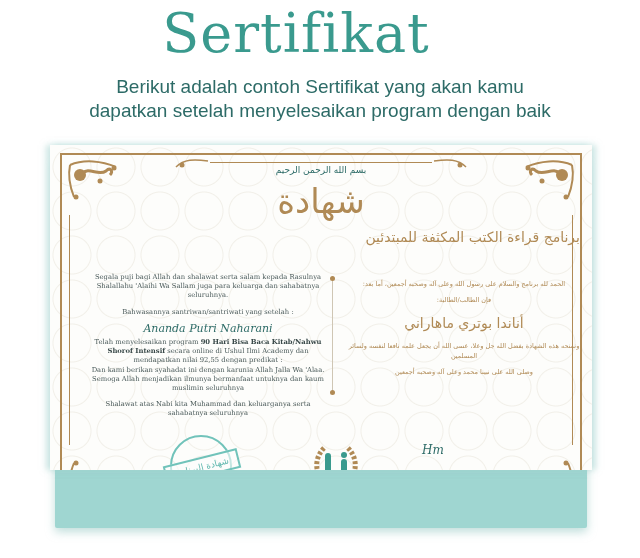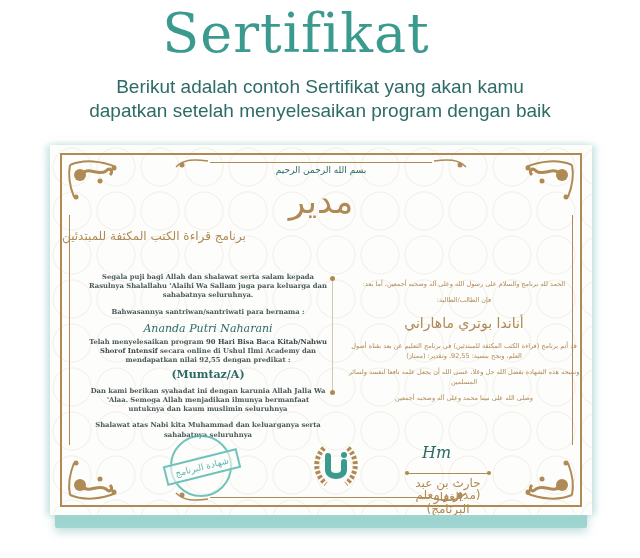--- a/index.html
+++ b/index.html
@@ -17,21 +17,21 @@
     line-height: 24px;
   }
 
   
   .card-shadow {
     position: absolute; left: 55px; top: 160px; width: 532px; height: 368px;
     background: #9fd6d1; border-radius: 2px;
     box-shadow: 0 4px 10px rgba(150,200,195,0.6);
   }
   .card {
-    position: absolute; left: 50px; top: 145px; width: 542px; height: 370px;
+    position: absolute; left: 50px; top: 145px; width: 542px; height: 325px;
     background: #fdfdfb;
     box-shadow: -4px 0 6px rgba(160,210,205,0.5), 4px 0 6px rgba(160,210,205,0.5);
     overflow: hidden;
   }
   .pattern {
     position: absolute; inset: 0;
     background-image:
       radial-gradient(circle at 50% 50%, transparent 18px, rgba(230,226,215,0.5) 19px, transparent 20px);
     background-size: 44px 44px;
   }
@@ -60,29 +60,29 @@
 
   .basmala {
     position: absolute; left: 0; width: 100%; top: 10px; text-align: center;
     font-family: "DejaVu Sans", sans-serif; font-size: 9px; color: #2d6b67;
   }
   .ar-title {
     position: absolute; left: 0; width: 100%; top: 26px; text-align: center;
     font-family: "DejaVu Sans", sans-serif; font-size: 34px; color: #b08a55; line-height: 40px;
   }
   .ar-subtitle {
-    position: absolute; left: 0; width: 100%; top: 74px; text-align: left;
-    font-family: "DejaVu Sans", sans-serif; font-size: 12px; color: #b08a55;
+    position: absolute; left: 0; width: 100%; top: 74px; text-align: right;
+    font-family: "DejaVu Sans", sans-serif; font-size: 14px; color: #b08a55;
   }
 
   .col-left {
     position: absolute; left: 26px; top: 118px; width: 240px; text-align: center;
     font-family: "DejaVu Serif", serif; font-size: 6.8px; color: #4a5a5a; line-height: 9.2px;
   }
-  .col-left p { margin-bottom: 7px; font-weight: bold; }
+  .col-left p { margin-bottom: 7px; }
   .col-left .name {
     font-family: "DejaVu Serif", serif; font-style: italic; font-size: 11px; color: #2d6b67;
     margin-bottom: 5px;
   }
   .col-left .grade {
     font-family: "DejaVu Serif", serif; font-weight: bold; font-size: 11px; color: #2d6b67;
     margin: 4px 0 8px;
   }
   .col-left b { color: #3a4a4a; }
 
@@ -109,21 +109,21 @@
   .stamp-band {
     position: absolute; left: -8px; top: 20px; width: 76px; height: 20px;
     border: 2px solid #4fb5ab; background: rgba(255,255,255,0.6); transform: rotate(-14deg);
     font-family: "DejaVu Sans", sans-serif; font-size: 9px; color: #3aa79c; text-align: center; line-height: 16px;
     direction: rtl;
   }
 
   .seal { position: absolute; left: 248px; top: 285px; width: 52px; height: 52px; }
   .signature {
     position: absolute; left: 360px; top: 288px; width: 60px; height: 26px;
-    font-family: "DejaVu Serif", serif; font-style: italic; font-size: 16px; color: #2d6b67;
+    font-family: "DejaVu Serif", serif; font-style: italic; font-size: 12px; color: #2d6b67;
   }
   .sig-line {
     position: absolute; left: 345px; top: 318px; width: 82px; height: 1px; background: #b08a55;
   }
   .sig-line::before, .sig-line::after {
     content: ""; position: absolute; top: -2px; width: 4px; height: 4px; border-radius: 50%; background: #b08a55;
   }
   .sig-line::before { left: -2px; } .sig-line::after { right: -2px; }
   .sig-name, .sig-role {
     position: absolute; left: 340px; width: 92px; text-align: center; direction: rtl;
@@ -193,40 +193,38 @@
     <svg class="small-flourish" style="left:112px;bottom:2px;transform:scaleY(-1);" viewBox="0 0 36 14">
         <path d="M2 10 C10 2, 20 2, 34 4" stroke="#b08a55" stroke-width="1.5" fill="none"></path>
         <circle cx="8" cy="8" r="2.5" fill="#b08a55"></circle>
       </svg>
     <svg class="small-flourish" style="right:112px;bottom:2px;transform:scale(-1,-1);" viewBox="0 0 36 14">
         <path d="M2 10 C10 2, 20 2, 34 4" stroke="#b08a55" stroke-width="1.5" fill="none"></path>
         <circle cx="8" cy="8" r="2.5" fill="#b08a55"></circle>
       </svg>
 
     <div class="basmala">بسم الله الرحمن الرحيم</div>
-    <div class="ar-title">مدير</div>
+    <div class="ar-title">شهادة</div>
     <div class="ar-subtitle">برنامج قراءة الكتب المكثفة للمبتدئين</div>
 
     <div class="col-left">
       <p>Segala puji bagi Allah dan shalawat serta salam kepada Rasulnya Shalallahu 'Alaihi Wa Sallam juga para keluarga dan sahabatnya seluruhnya.</p>
-      <p>Bahwasannya santriwan/santriwati para bernama :</p>
+      <p>Bahwasannya santriwan/santriwati yang setelah :</p>
       <div class="name">Ananda Putri Naharani</div>
       <p style="margin-bottom:0"><span>Telah menyelesaikan program </span><b>90 Hari Bisa Baca Kitab/Nahwu Shorof Intensif</b><span> secara online di Ushul Ilmi Academy dan mendapatkan nilai 92,55 dengan predikat :</span></p>
-      <div class="grade">(Mumtaz/A)</div>
       <p>Dan kami berikan syahadat ini dengan karunia Allah Jalla Wa 'Alaa. Semoga Allah menjadikan ilmunya bermanfaat untuknya dan kaum muslimin seluruhnya</p>
       <p>Shalawat atas Nabi kita Muhammad dan keluarganya serta sahabatnya seluruhnya</p>
     </div>
 
     <div class="divider"></div>
 
     <div class="col-right">
       <p>الحمد لله برنامج والسلام على رسول الله وعلى آله وصحبه أجمعين، أما بعد:</p>
       <p>فإن الطالب/الطالبة:</p>
       <div class="ar-name">أناندا بوتري ماهاراني</div>
-      <p>قد أتم برنامج (قراءة الكتب المكثفة للمبتدئين) في برنامج التعليم عن بعد بقناة أصول العلم، ونجح بنسبة: 92,55، وتقدير: (ممتاز)</p>
       <p>ونمنحه هذه الشهادة بفضل الله جل وعلا، عسى الله أن يجعل علمه نافعا لنفسه ولسائر المسلمين</p>
       <p>وصلى الله على نبينا محمد وعلى آله وصحبه أجمعين</p>
     </div>
 
     <div class="stamp">
       <div class="stamp-band">شهادة البرنامج</div>
     </div>
 
     <svg class="seal" viewBox="0 0 52 52">
       <path d="M14 8 C4 18, 4 34, 16 44" stroke="#b08a55" stroke-width="5" stroke-dasharray="3 2" fill="none"></path>

